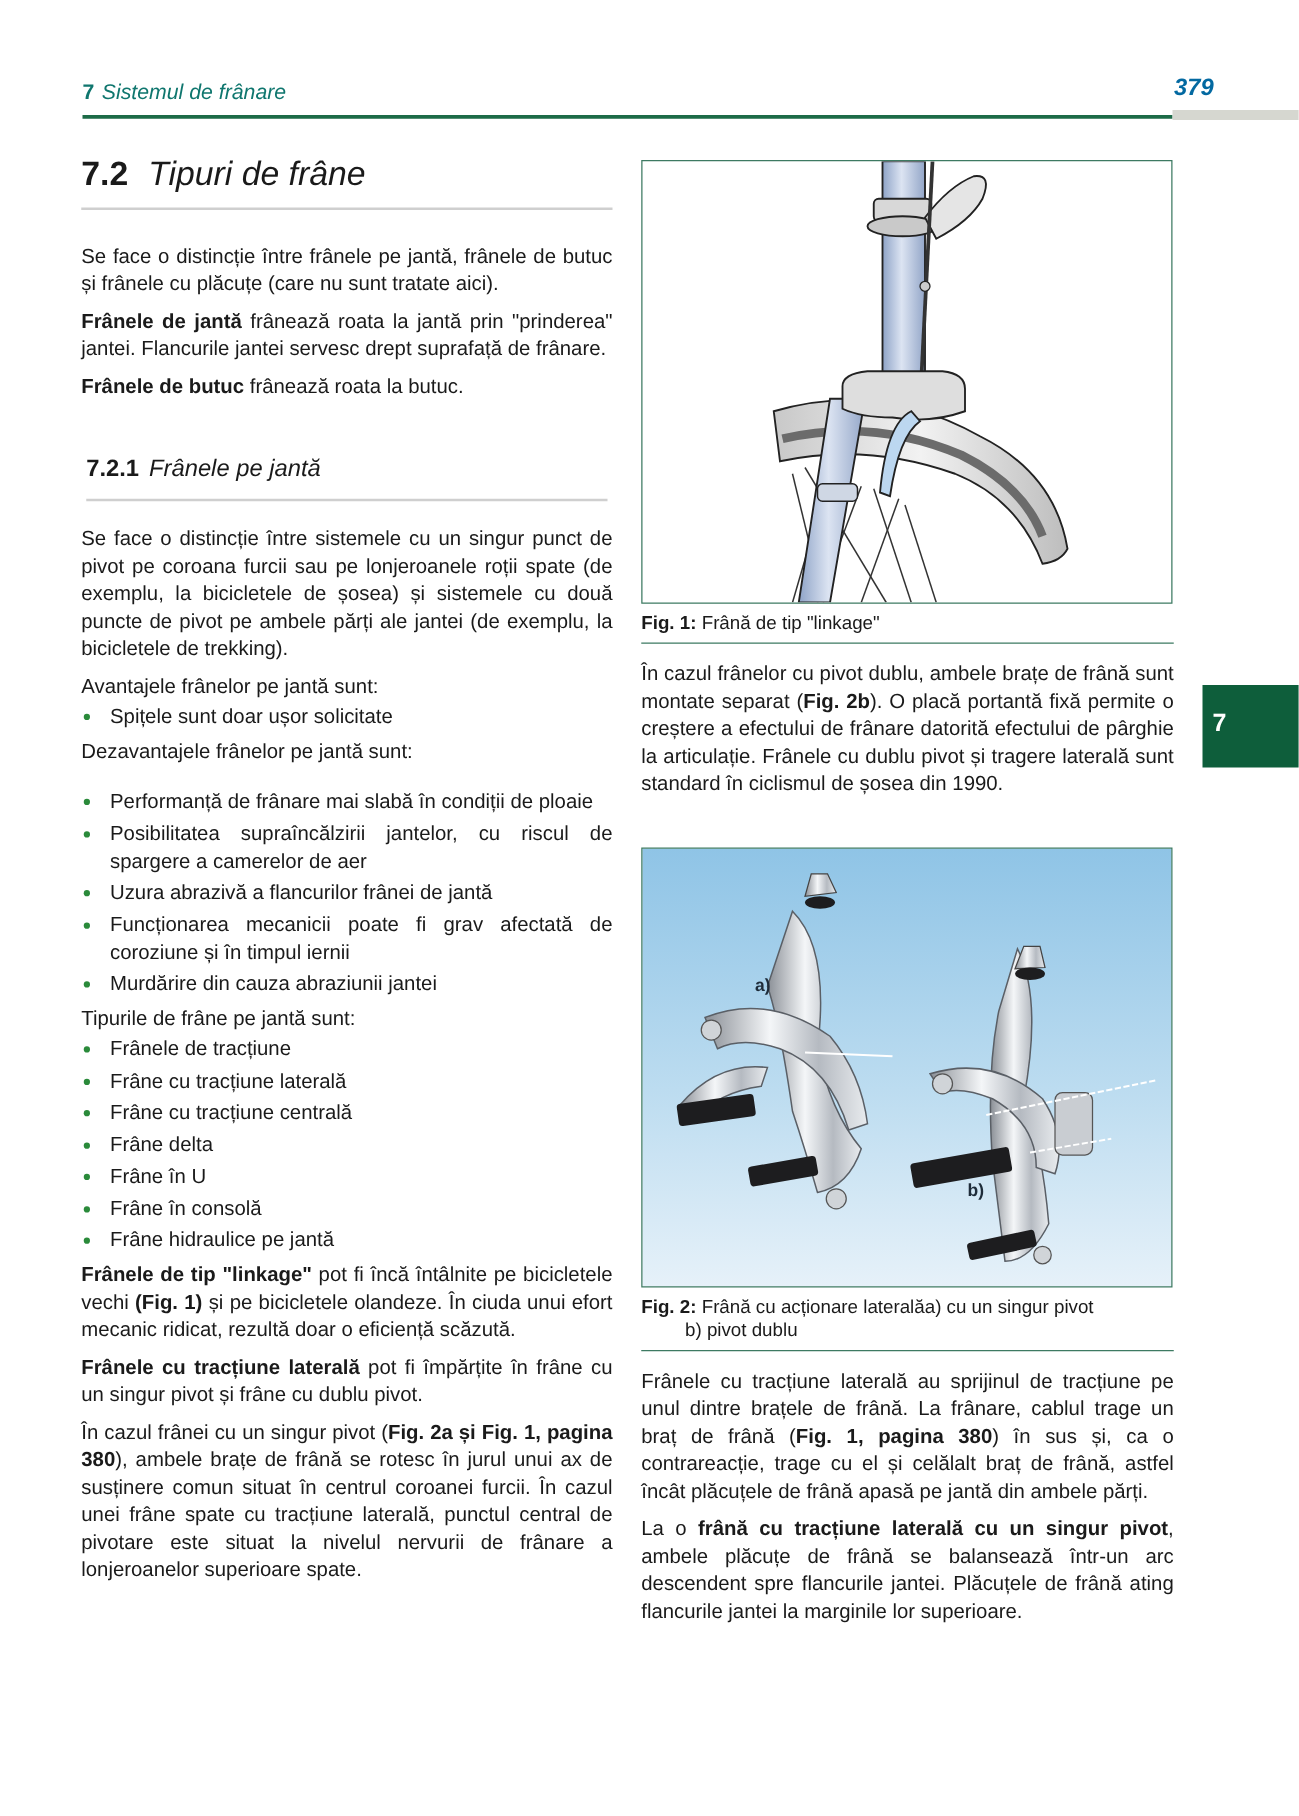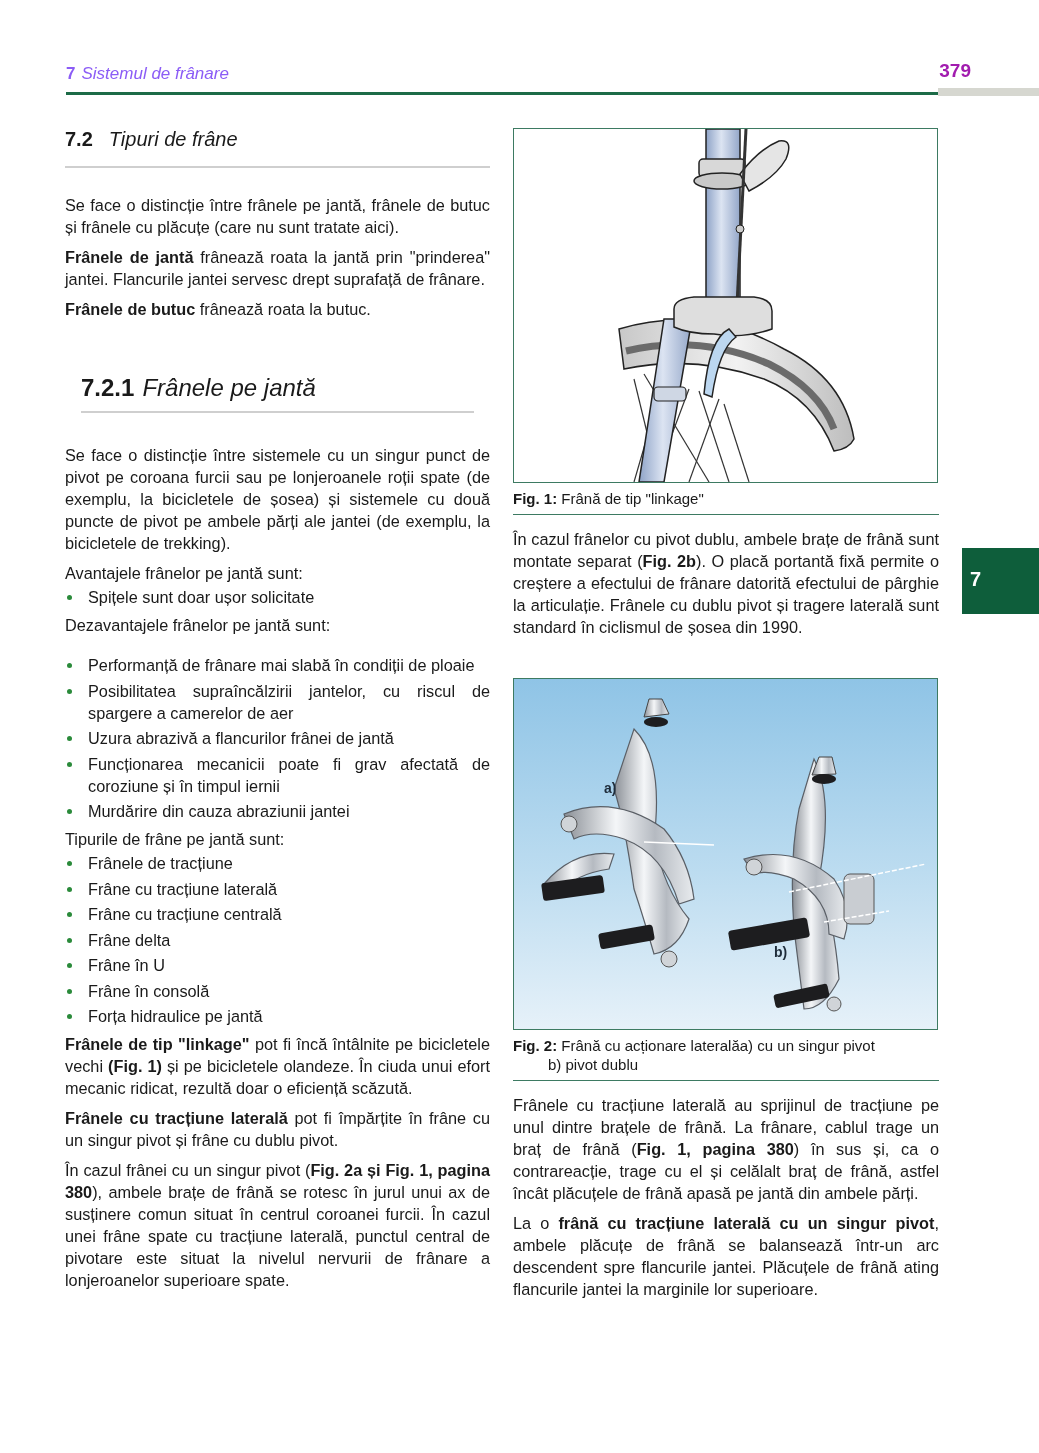--- a/index.html
+++ b/index.html
@@ -2,51 +2,51 @@
 <html><head>
 <meta charset="utf-8">
 <style>
   html, body { margin: 0; padding: 0; background: #ffffff; }
   body {
     width: 1039px; height: 1453px; position: relative; overflow: hidden;
     font-family: "Liberation Sans", sans-serif; color: #1a1a1a;
   }
   .running-head {
     position: absolute; left: 66px; top: 64px;
-    font-size: 17px; font-style: italic; color: #8b5cf6; text-align: center;
+    font-size: 17px; font-style: italic; color: #0f766e; text-align: center;
   }
   .running-head b { font-style: normal; font-weight: bold; margin-right: 6px; }
   .page-number {
     position: absolute; right: 68px; top: 60px;
-    font-size: 19px; font-weight: bold; color: #a21caf;
+    font-size: 19px; font-weight: bold; font-style: italic; color: #0369a1;
   }
   .head-rule {
     position: absolute; left: 66px; top: 92px; width: 872px; height: 3px; background: #1c6b47;
   }
   .head-gray {
     position: absolute; left: 938px; top: 88px; width: 101px; height: 8px; background: #d6d7d0;
   }
   .side-tab {
     position: absolute; left: 962px; top: 548px; width: 77px; height: 66px;
     background: #0e5e3b; color: #fff; font-weight: bold; font-size: 20px;
   }
   .side-tab span { position: absolute; left: 8px; top: 20px; }
 
   .col { position: absolute; font-size: 16.3px; line-height: 22px; }
   .col-left { left: 65px; top: 128px; width: 425px; }
   .col-right { left: 513px; top: 128px; width: 426px; }
 
   h2.sec {
-    margin: 0; padding: 0 0 6px 0; font-size: 20px; font-weight: normal;
+    margin: 0; padding: 0 0 6px 0; font-size: 27px; font-weight: normal;
     border-bottom: 2px solid #cfcfcf; height: 32px;
   }
   h2.sec .num { font-weight: bold; margin-right: 16px; }
   h2.sec .title { font-style: italic; }
   h3.sub {
-    margin: 16px; padding: 0 0 6px 0; font-size: 24px; font-weight: normal;
+    margin: 4px; padding: 0 0 6px 0; font-size: 19px; font-weight: normal;
     border-bottom: 2px solid #cfcfcf; height: 28px;
   }
   h3.sub .num { font-weight: bold; margin-right: 8px; }
   h3.sub .title { font-style: italic; }
 
   p { margin: 0 0 8px 0; text-align: justify; }
   ul.bullets { list-style: none; margin: 0 0 6px 0; padding: 0; }
   ul.bullets li { position: relative; padding-left: 23px; margin-bottom: 3.5px; text-align: justify; }
   ul.bullets li::before {
     content: ""; position: absolute; left: 2px; top: 9px; width: 5px; height: 5px;
@@ -107,21 +107,21 @@
     <li>Murdărire din cauza abraziunii jantei</li>
   </ul>
   <p style="margin-bottom:2px">Tipurile de frâne pe jantă sunt:</p>
   <ul class="bullets">
     <li>Frânele de tracțiune</li>
     <li>Frâne cu tracțiune laterală</li>
     <li>Frâne cu tracțiune centrală</li>
     <li>Frâne delta</li>
     <li>Frâne în U</li>
     <li>Frâne în consolă</li>
-    <li>Forța hidraulice pe jantă</li>
+    <li>Frâne hidraulice pe jantă</li>
   </ul>
   <p><b>Frânele de tip "linkage"</b><span> pot fi încă întâlnite pe bicicletele vechi </span><b>(Fig. 1)</b><span> și pe bicicletele olandeze. În ciuda unui efort mecanic ridicat, rezultă doar o eficiență scăzută.</span></p>
   <p><b>Frânele cu tracțiune laterală</b><span> pot fi împărțite în frâne cu un singur pivot și frâne cu dublu pivot.</span></p>
   <p><span>În cazul frânei cu un singur pivot (</span><b>Fig. 2a și Fig. 1, pagina 380</b><span>), ambele brațe de frână se rotesc în jurul unui ax de susținere comun situat în centrul coroanei furcii. În cazul unei frâne spate cu tracțiune laterală, punctul central de pivotare este situat la nivelul nervurii de frânare a lonjeroanelor superioare spate.</span></p>
 </div>
 
 <div class="col col-right">
   <div class="figure fig1">
     <svg width="423" height="353" viewBox="0 0 423 353">
       <defs>

